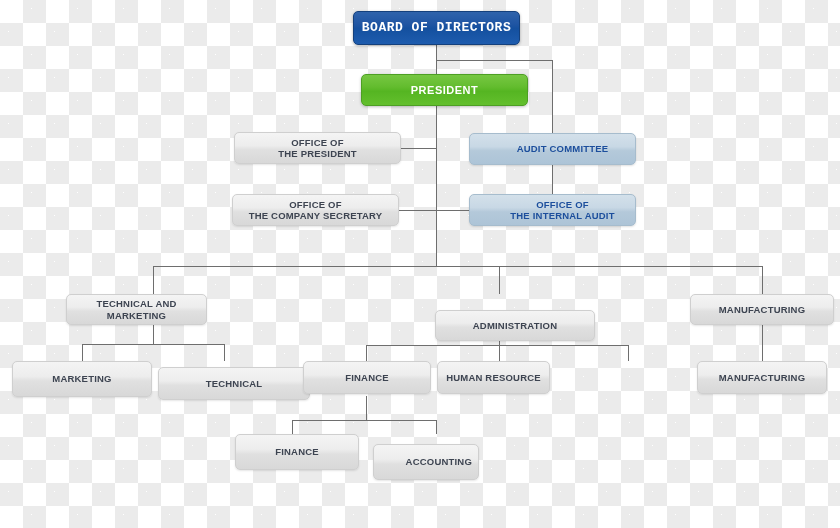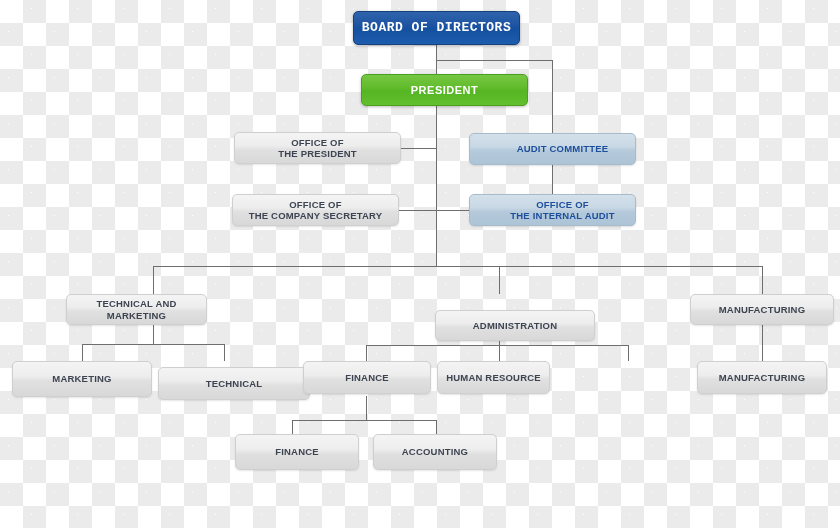--- a/index.html
+++ b/index.html
@@ -175,17 +175,17 @@
 
 
   <div class="node grey" style="left:697px;top:361px;width:130px;height:33px;">
     <span class="lbl">MANUFACTURING</span>
   </div>
 
   <div class="node grey" style="left:235px;top:434px;width:124px;height:36px;">
     <span class="lbl">FINANCE</span>
   </div>
 
-  <div class="node grey" style="left:373px;top:434px;width:124px;height:36px;">
+  <div class="node grey" style="left:373px;top:444px;width:106px;height:36px;justify-content:flex-end;">
     <span class="lbl">ACCOUNTING</span>
   </div>
 
 </div>
 
 </body></html>

